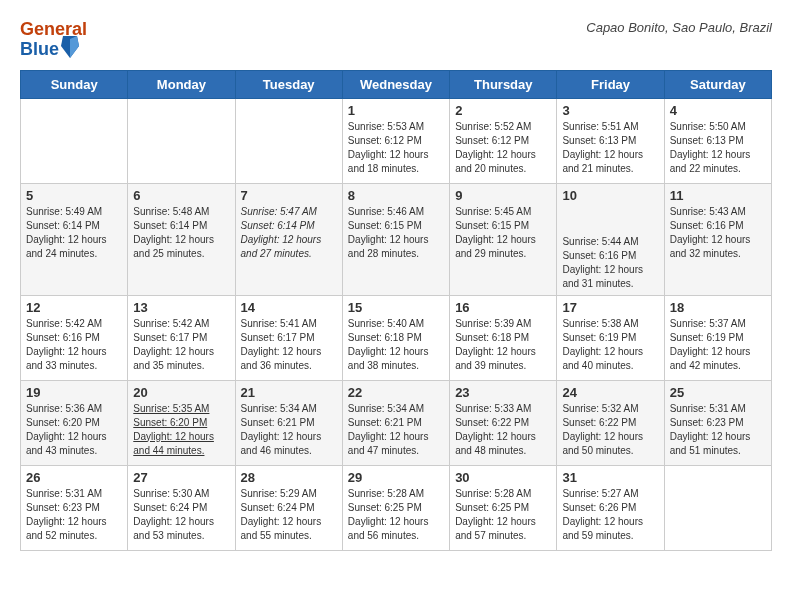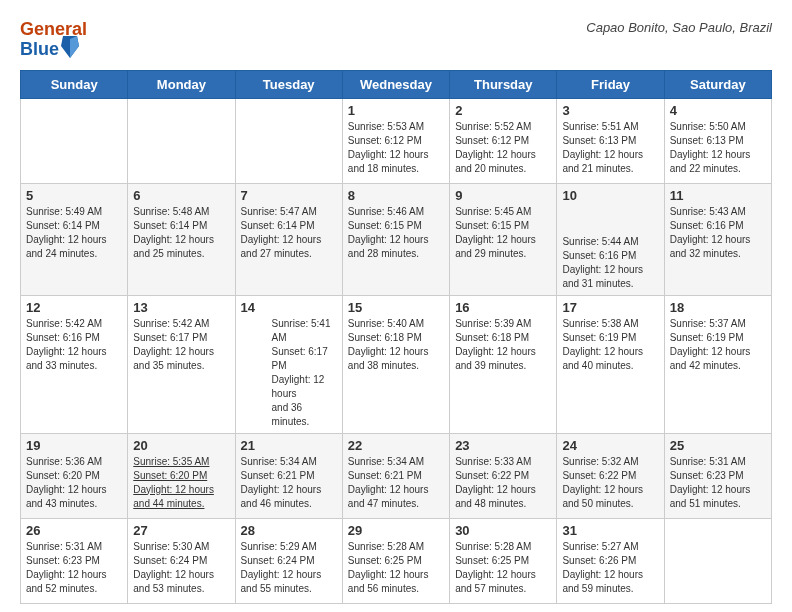--- a/index.html
+++ b/index.html
@@ -167,21 +167,21 @@
         </td>
         <td class="alt-row">
           <span class="day-number">6</span>
           <div class="day-info" style="white-space: pre-line;">Sunrise: 5:48 AM
 Sunset: 6:14 PM
 Daylight: 12 hours
 and 25 minutes.</div>
         </td>
         <td class="alt-row">
           <span class="day-number">7</span>
-          <div class="day-info" style="white-space: pre-line;">Sunrise: 5:47 AM
+          <div class="day-info" style="white-space: pre-line; font-style: italic;">Sunrise: 5:47 AM
 Sunset: 6:14 PM
 Daylight: 12 hours
 and 27 minutes.</div>
         </td>
         <td class="alt-row">
           <span class="day-number">8</span>
           <div class="day-info" style="white-space: pre-line;">Sunrise: 5:46 AM
 Sunset: 6:15 PM
 Daylight: 12 hours
 and 28 minutes.</div>
@@ -218,21 +218,21 @@
         </td>
         <td>
           <span class="day-number">13</span>
           <div class="day-info" style="white-space: pre-line;">Sunrise: 5:42 AM
 Sunset: 6:17 PM
 Daylight: 12 hours
 and 35 minutes.</div>
         </td>
         <td>
           <span class="day-number">14</span>
-          <div class="day-info" style="white-space: pre-line; margin-left: 31px;">Sunrise: 5:41 AM
+          <div class="day-info" style="white-space: pre-line;">Sunrise: 5:41 AM
 Sunset: 6:17 PM
 Daylight: 12 hours
 and 36 minutes.</div>
         </td>
         <td>
           <span class="day-number">15</span>
           <div class="day-info" style="white-space: pre-line;">Sunrise: 5:40 AM
 Sunset: 6:18 PM
 Daylight: 12 hours
 and 38 minutes.</div>

